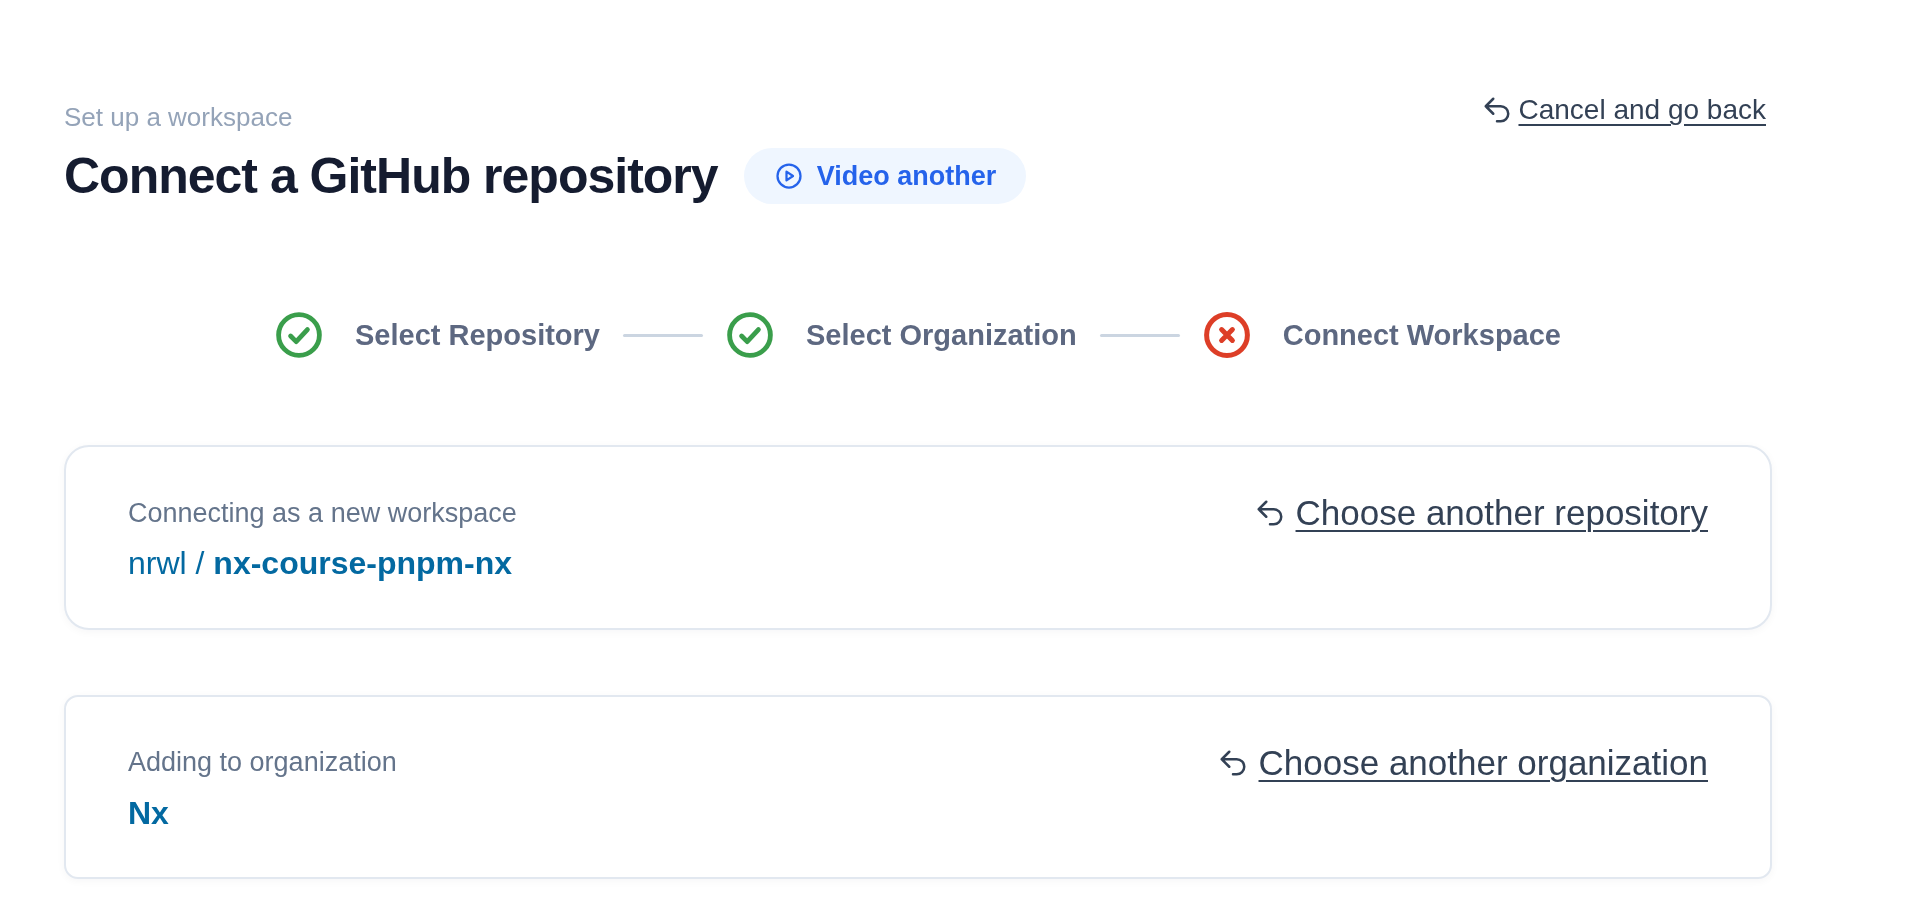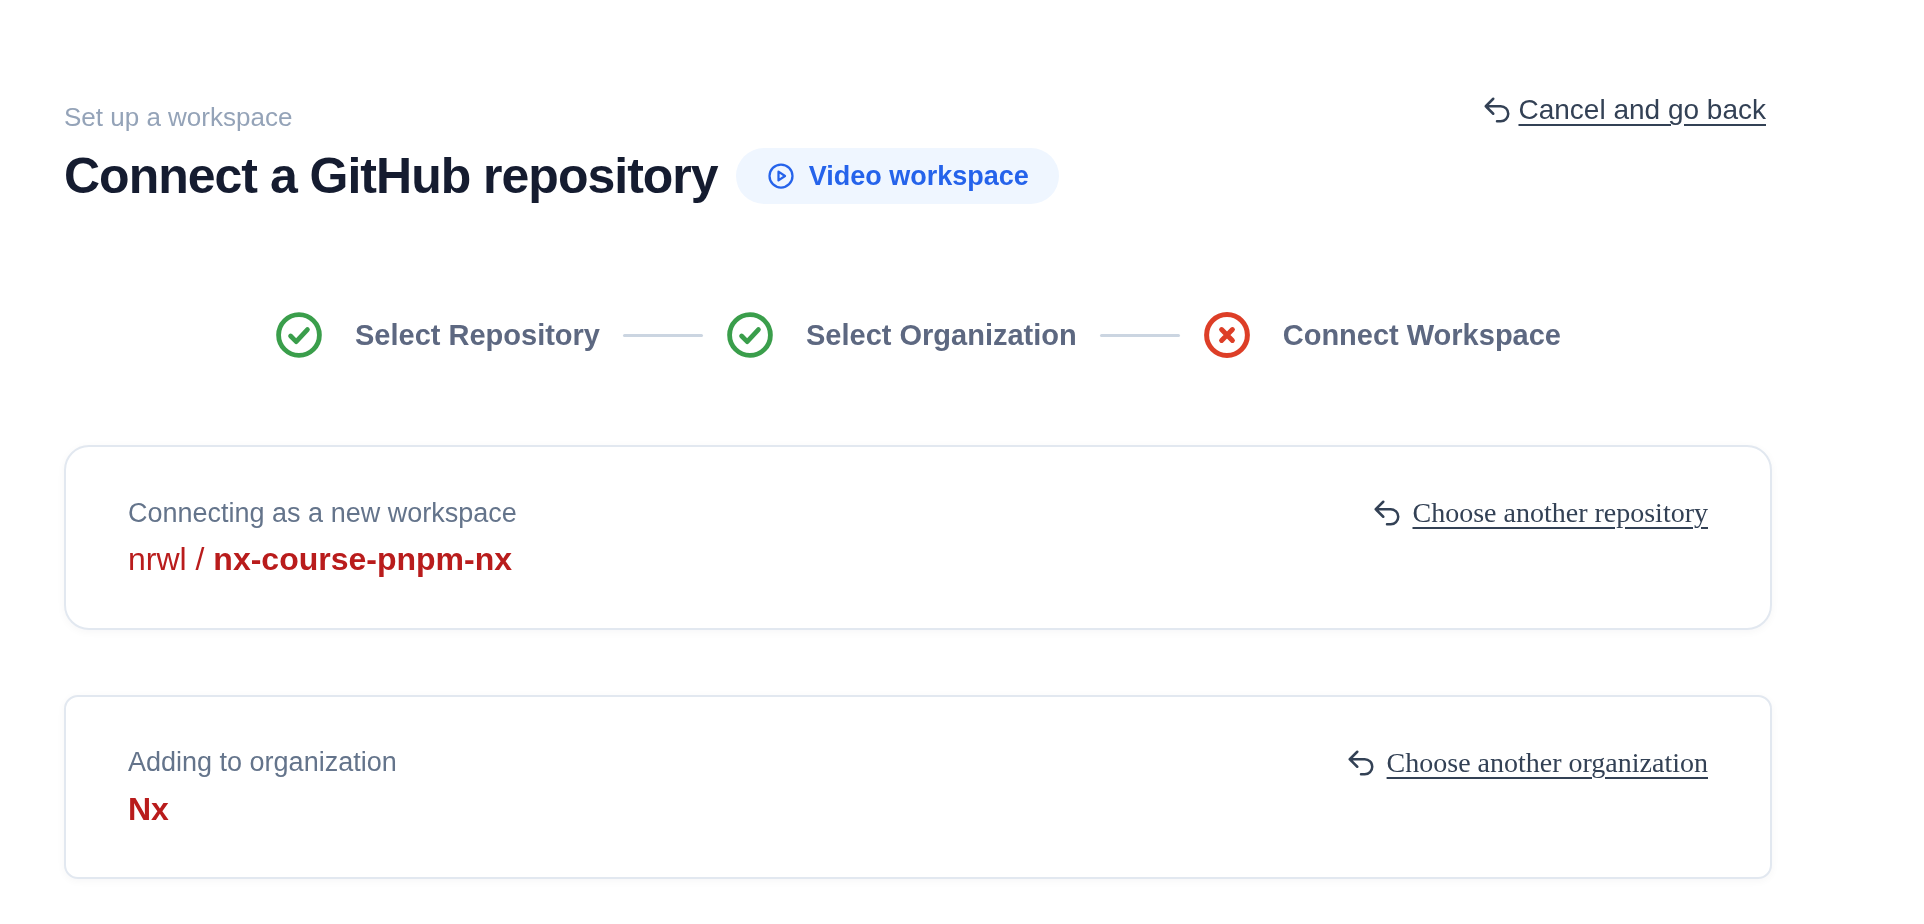--- a/index.html
+++ b/index.html
@@ -24,21 +24,21 @@
     top: 94px;
   }
   .eyebrow {
     font-size: 26px;
     line-height: 1.2;
     color: #94a3b8;
   }
   .title-row {
     display: flex;
     align-items: center;
-    gap: 18px;
+    gap: 26px;
     margin-top: 14px;
   }
   .page-title {
     font-size: 50px;
     font-weight: 700;
     letter-spacing: -1px;
     color: #151c30;
   }
   .video-pill {
     display: flex;
@@ -127,28 +127,27 @@
   }
   .card-label {
     font-size: 27px;
     color: #64748b;
   }
   .card-action {
     display: flex;
     align-items: center;
     gap: 11px;
     color: #334155;
-    font-size: 28px;
+    font-size: 35px;
     cursor: pointer;
-    font-family: Liberation Serif, serif;
   }
   .card-value {
     margin-top: 12px;
     font-size: 32px;
-    color: #b91c1c;
+    color: #0369a1;
   }
   .card-value b { font-weight: 700; }
 
   .icon { flex: none; display: inline-flex; }
 </style>
 </head>
 <body>
 
 <div class="screen">
 
@@ -156,21 +155,21 @@
     <div class="eyebrow">Set up a workspace</div>
     <div class="title-row">
       <h1 class="page-title">Connect a GitHub repository</h1>
       <button class="video-pill">
         <span class="icon">
           <svg width="30" height="30" viewBox="0 0 24 24" fill="none" stroke="#2563eb" stroke-width="1.8">
             <circle cx="12" cy="12" r="9.2"></circle>
             <path d="M10 8.5l5.2 3.5-5.2 3.5z" stroke-linejoin="round"></path>
           </svg>
         </span>
-        <span>Video workspace</span>
+        <span>Video another</span>
       </button>
     </div>
   </div>
 
   <div class="cancel-link">
     <span class="icon">
       <svg width="30" height="30" viewBox="0 0 24 24" fill="none" stroke="#334155" stroke-width="2">
         <path d="M9 15 3 9m0 0 6-6M3 9h12a6 6 0 0 1 0 12h-3" stroke-linecap="round" stroke-linejoin="round"></path>
       </svg>
     </span>

